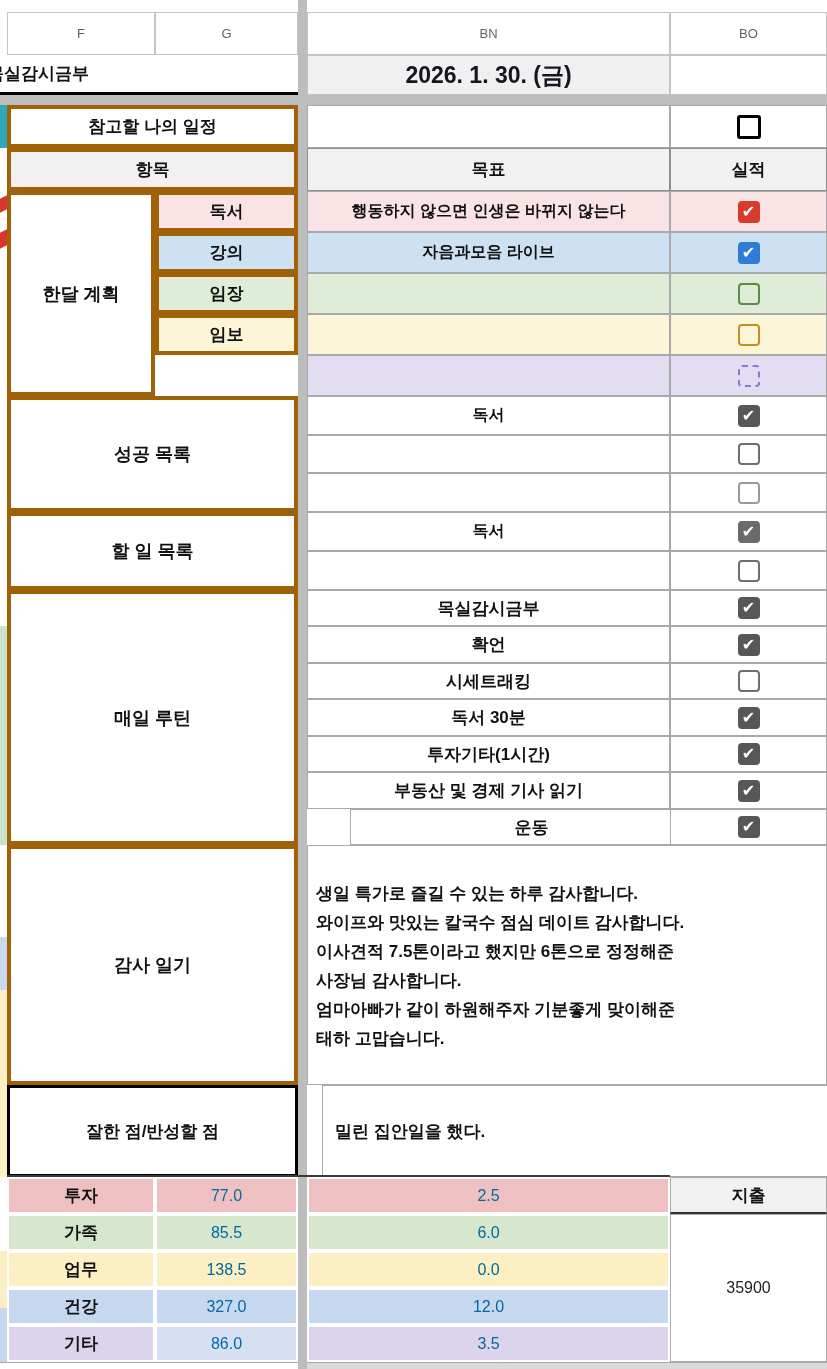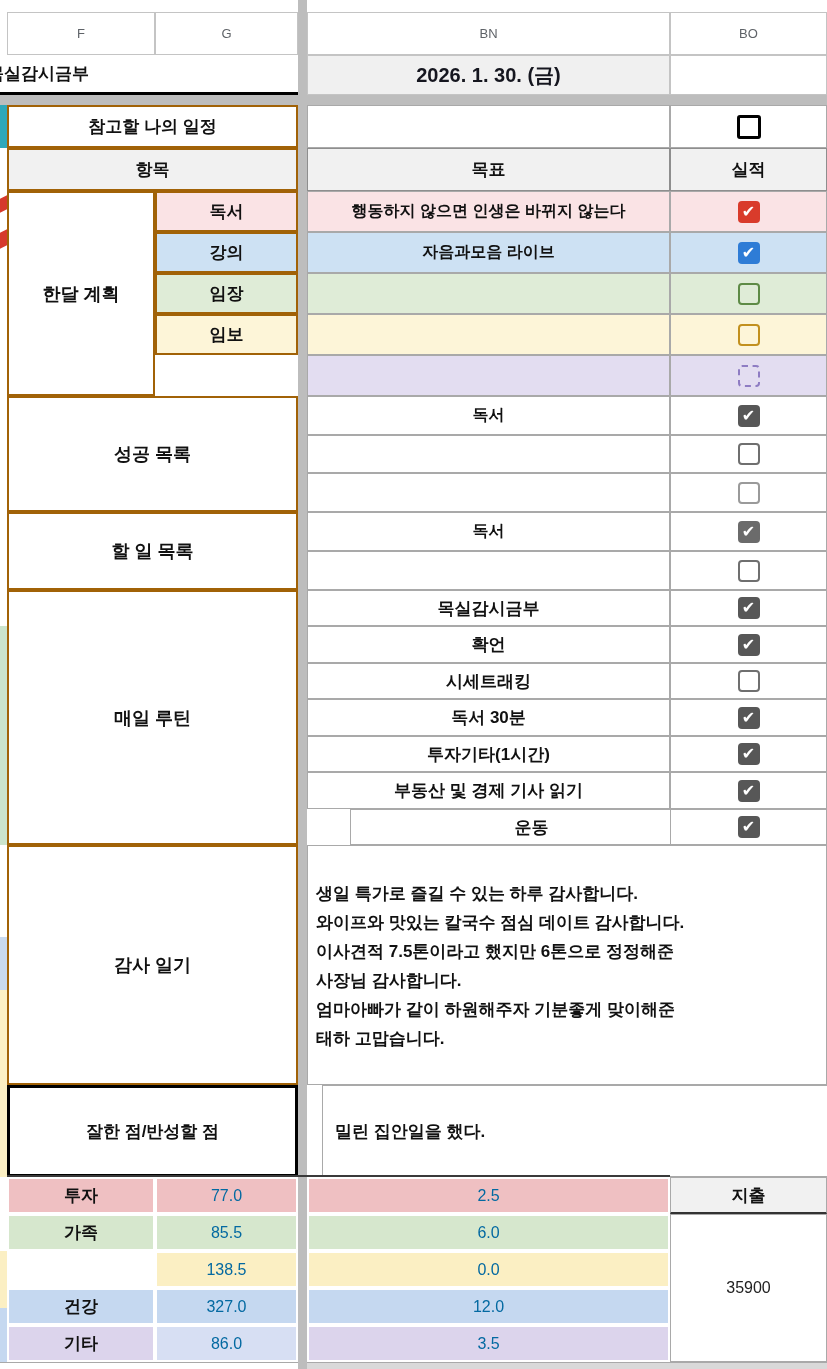--- a/index.html
+++ b/index.html
@@ -4,21 +4,21 @@
 <style>
   html,body{margin:0;padding:0;background:#fff;}
   #sheet{
     position:relative;width:827px;height:1369px;overflow:hidden;
     background:#fff;font-family:"Liberation Sans","DejaVu Sans",sans-serif;
     color:#111;
   }
   .cell{position:absolute;box-sizing:border-box;display:flex;align-items:center;justify-content:center;text-align:center;}
   .hdrcell{border:1px solid #C4C4C4;background:#fff;color:#5F6368;font-size:13px;font-weight:400;}
   .grid{border:1px solid #A9A9A9;background:#fff;}
-  .blk{border:2px solid #a16207;background:#fff;font-weight:bold;}
+  .blk{border:4px solid #a16207;background:#fff;font-weight:bold;}
   .gray{background:#F1F1F1;}
   .bold17{font-weight:bold;font-size:17px;}
   .bold18{font-weight:bold;font-size:18px;}
   .goaltxt{font-weight:bold;font-size:16px;}
   .band{position:absolute;background:#BDBDBD;}
   .sliver{position:absolute;left:0;width:7px;}
   
   .cb{width:22px;height:22px;border-radius:4px;display:flex;align-items:center;justify-content:center;box-sizing:border-box;flex:0 0 auto;}
   .ck{color:#fff;font-size:16px;font-weight:bold;line-height:1;}
   .cb-red{background:#D93B2B;}
@@ -40,21 +40,21 @@
 
   <div class="band" style="left:298px;top:0;width:9px;height:1369px;"></div>
   <div class="band" style="left:0;top:95px;width:827px;height:10px;"></div>
 
   <div class="cell hdrcell" style="left:7px;top:12px;width:148px;height:43px;">F</div>
   <div class="cell hdrcell" style="left:155px;top:12px;width:143px;height:43px;">G</div>
   <div class="cell hdrcell" style="left:307px;top:12px;width:363px;height:43px;">BN</div>
   <div class="cell hdrcell" style="left:670px;top:12px;width:157px;height:43px;">BO</div>
 
   <div class="cell leftpad" style="left:-13px;top:55px;width:311px;height:40px;border-bottom:3px solid #000;font-weight:bold;font-size:17px;background:#fff;">목실감시금부</div>
-  <div class="cell" style="left:307px;top:55px;width:363px;height:40px;background:#F0F0F0;border:1px solid #C4C4C4;font-weight:bold;font-size:20px;color:#15161F;">2026. 1. 30. (금)</div>
+  <div class="cell" style="left:307px;top:55px;width:363px;height:40px;background:#F0F0F0;border:1px solid #C4C4C4;font-weight:bold;font-size:23px;color:#15161F;">2026. 1. 30. (금)</div>
   <div class="cell" style="left:670px;top:55px;width:157px;height:40px;border:1px solid #C4C4C4;background:#fff;"></div>
 
   <div class="sliver" style="top:105px;height:43px;background:#2FA8BA;"></div>
   <div class="sliver" style="top:197px;height:14px;background:#D6392C;transform:skewY(-28deg);"></div>
   <div class="sliver" style="top:231px;height:16px;background:#D6392C;transform:skewY(-28deg);"></div>
   <div class="sliver" style="top:626px;height:219px;background:#CBE4CC;"></div>
   <div class="sliver" style="top:937px;height:53px;background:#C9DAF0;"></div>
   <div class="sliver" style="top:990px;height:187px;background:#FCF0C4;"></div>
   <div class="sliver" style="top:1251px;height:37px;background:#FBEFC3;"></div>
   <div class="sliver" style="top:1288px;height:20px;background:#FBEFC3;"></div>
@@ -193,20 +193,21 @@
   <div style="position:absolute;left:7px;top:1175px;width:663px;height:2px;background:#3A3A3A;"></div>
 
   <div class="cell stat-cat" style="left:7px;top:1177px;width:148px;height:37px;background:#EFC0C2;">투자</div>
   <div class="cell stat-val" style="left:155px;top:1177px;width:143px;height:37px;background:#EFC0C2;">77.0</div>
   <div class="cell stat-val" style="left:307px;top:1177px;width:363px;height:37px;background:#EFC0C2;">2.5</div>
 
   <div class="cell stat-cat" style="left:7px;top:1214px;width:148px;height:37px;background:#D6E7CD;">가족</div>
   <div class="cell stat-val" style="left:155px;top:1214px;width:143px;height:37px;background:#D6E7CD;">85.5</div>
   <div class="cell stat-val" style="left:307px;top:1214px;width:363px;height:37px;background:#D6E7CD;">6.0</div>
 
+  <div class="cell stat-cat" style="left:7px;top:1251px;width:148px;height:37px;background:#FBEFC3;">업무</div>
   <div class="cell stat-val" style="left:155px;top:1251px;width:143px;height:37px;background:#FBEFC3;">138.5</div>
   <div class="cell stat-val" style="left:307px;top:1251px;width:363px;height:37px;background:#FBEFC3;">0.0</div>
 
   <div class="cell stat-cat" style="left:7px;top:1288px;width:148px;height:37px;background:#C5D8F0;">건강</div>
   <div class="cell stat-val" style="left:155px;top:1288px;width:143px;height:37px;background:#C5D8F0;">327.0</div>
   <div class="cell stat-val" style="left:307px;top:1288px;width:363px;height:37px;background:#C5D8F0;">12.0</div>
 
   <div class="cell stat-cat" style="left:7px;top:1325px;width:148px;height:37px;background:#DCD4EC;">기타</div>
   <div class="cell stat-val" style="left:155px;top:1325px;width:143px;height:37px;background:#D7DFF3;">86.0</div>
   <div class="cell stat-val" style="left:307px;top:1325px;width:363px;height:37px;background:#DCD4EC;">3.5</div>

